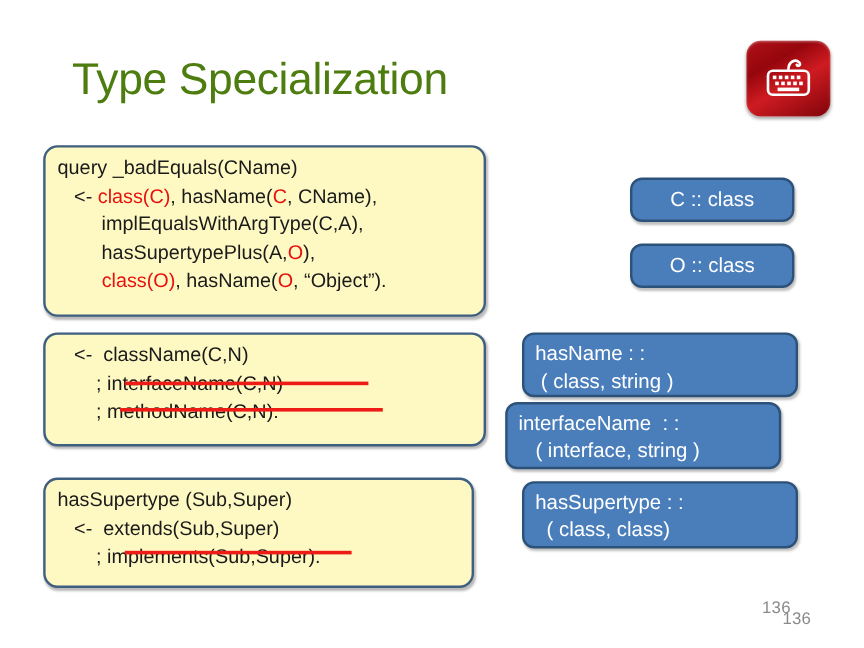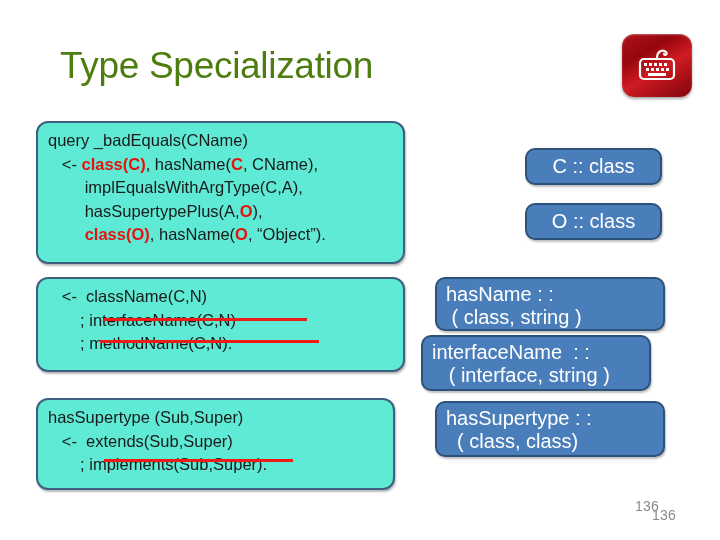--- a/index.html
+++ b/index.html
@@ -45,38 +45,38 @@
     background: linear-gradient(150deg,#b01118 0%, #95060c 30%, #cf1b22 55%, #7e0409 100%);
     box-shadow: 0 2px 3px rgba(0,0,0,0.35), inset 0 1px 2px rgba(255,255,255,0.35);
     display: flex;
     align-items: center;
     justify-content: center;
   }
 
   
   .code-box {
     position: absolute;
-    background: #5eead4;
+    background: #fef9c3;
     border: 2px solid #3f5f80;
     border-radius: 12px;
     box-sizing: border-box;
     box-shadow: 1px 2px 2px rgba(0,0,0,0.28);
     font-family: "Liberation Sans", sans-serif;
     font-size: 16.5px;
     line-height: 23.5px;
     color: #1a1a1a;
     padding: 6px 8px 6px 10px;
   }
   .code-line {
     white-space: pre;
     position: relative;
   }
   .hl {
     color: #e8110e;
-    font-weight: bold;
+    font-weight: normal;
   }
   
   .struck { position: relative; }
   .struck::after {
     content: "";
     position: absolute;
     left: 8px;
     right: 2px;
     top: 8px;
     height: 3px;
@@ -94,21 +94,21 @@
   
   .pill {
     position: absolute;
     box-sizing: border-box;
     background: #4a7ebb;
     border: 2px solid #2d5279;
     border-radius: 10px;
     box-shadow: 1px 2px 2px rgba(0,0,0,0.25);
     color: #ffffff;
     font-family: "Liberation Sans", sans-serif;
-    font-size: 20px;
+    font-size: 17px;
     line-height: 23px;
     font-weight: 400;
   }
   .pill.center {
     display: flex;
     align-items: center;
     justify-content: center;
   }
   .pill.left {
     padding: 4px 6px 4px 9px;

